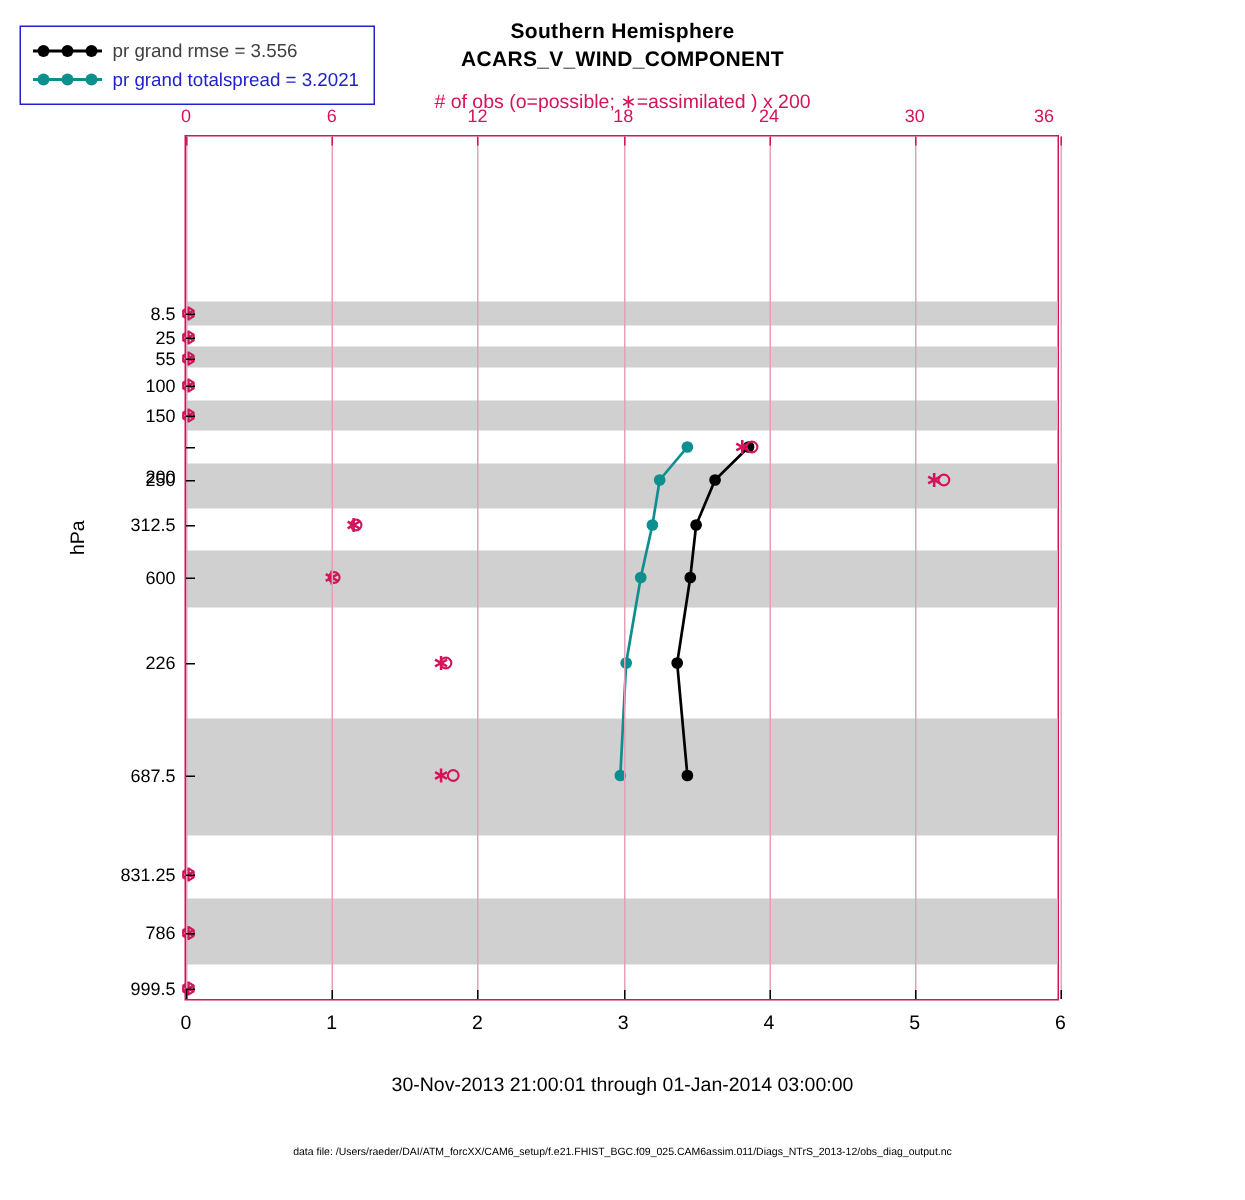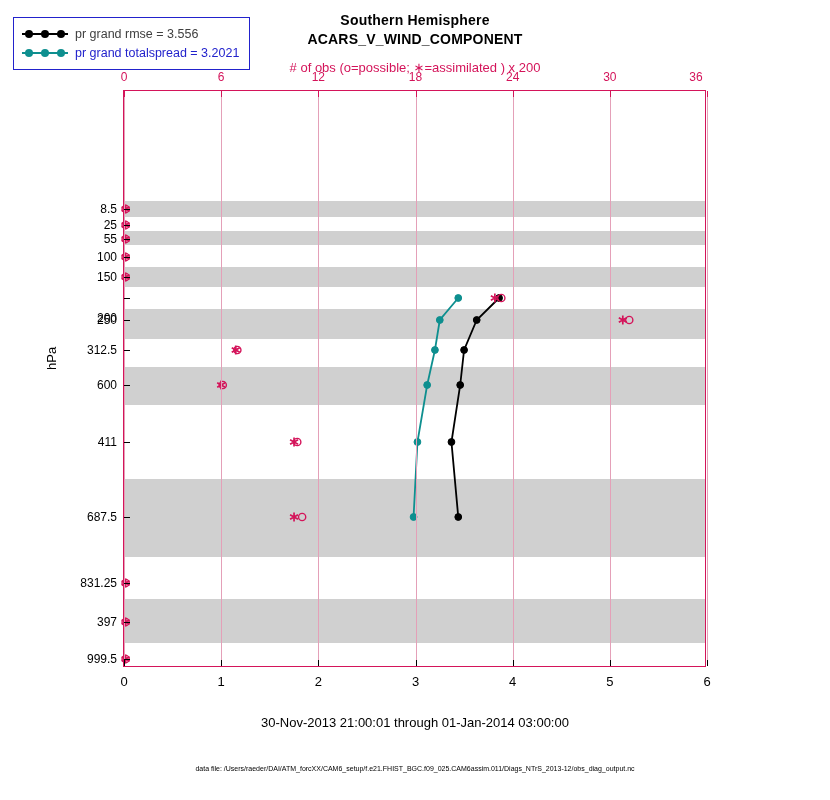--- a/index.html
+++ b/index.html
@@ -311,27 +311,27 @@
       <div class="ylabel-left" style="top: 186px;">150</div>
       <div class="tick-left" style="top: 207px;"></div>
       <div class="ylabel-left" style="top: 207px; margin-top: 20px;">200</div>
       <div class="tick-left" style="top: 229px;"></div>
       <div class="ylabel-left" style="top: 229px;">250</div>
       <div class="tick-left" style="top: 259px;"></div>
       <div class="ylabel-left" style="top: 259px;">312.5</div>
       <div class="tick-left" style="top: 294px;"></div>
       <div class="ylabel-left" style="top: 294px;">600</div>
       <div class="tick-left" style="top: 351px;"></div>
-      <div class="ylabel-left" style="top: 351px;">411</div>
+      <div class="ylabel-left" style="top: 351px;">226</div>
       <div class="tick-left" style="top: 426px;"></div>
       <div class="ylabel-left" style="top: 426px;">687.5</div>
       <div class="tick-left" style="top: 492px;"></div>
       <div class="ylabel-left" style="top: 492px;">831.25</div>
       <div class="tick-left" style="top: 531px;"></div>
-      <div class="ylabel-left" style="top: 531px;">397</div>
+      <div class="ylabel-left" style="top: 531px;">786</div>
       <div class="tick-left" style="top: 568px;"></div>
       <div class="ylabel-left" style="top: 568px;">999.5</div>
     </div>
 
   <div class="axis-title-y">hPa</div>
   <div class="date-range">30-Nov-2013 21:00:01 through 01-Jan-2014 03:00:00</div>
   <div class="datafile">data file: /Users/raeder/DAI/ATM_forcXX/CAM6_setup/f.e21.FHIST_BGC.f09_025.CAM6assim.011/Diags_NTrS_2013-12/obs_diag_output.nc</div>
 
   <div class="legend" id="legend">
       <div class="legend-row">

